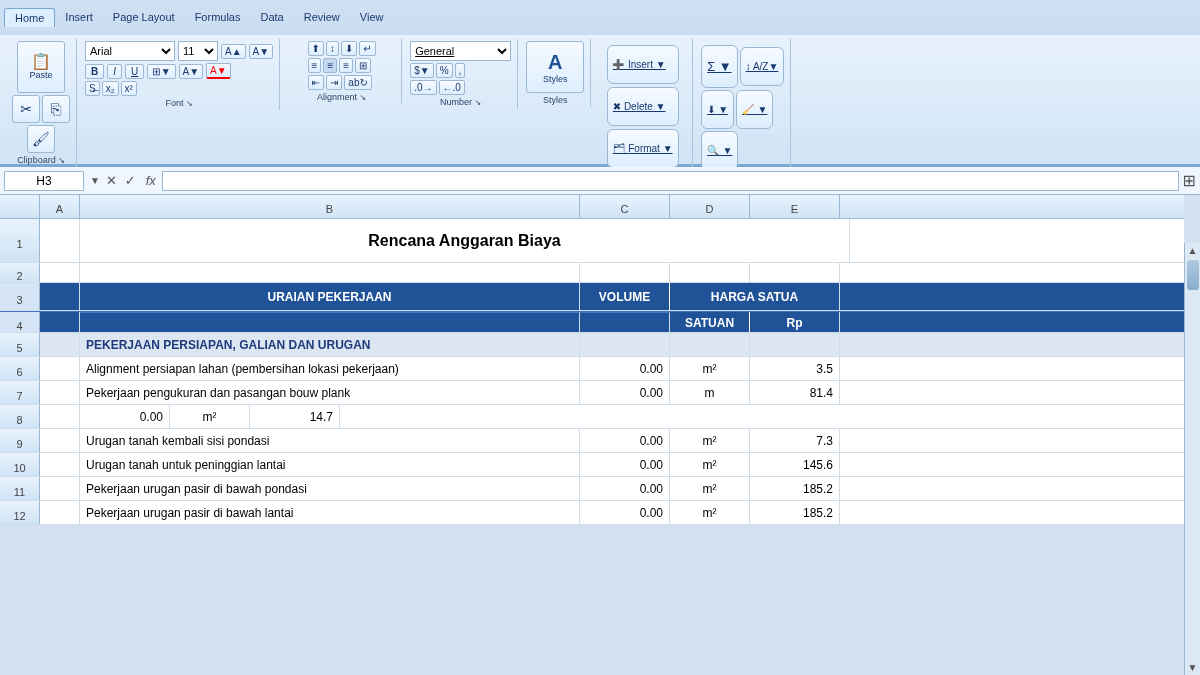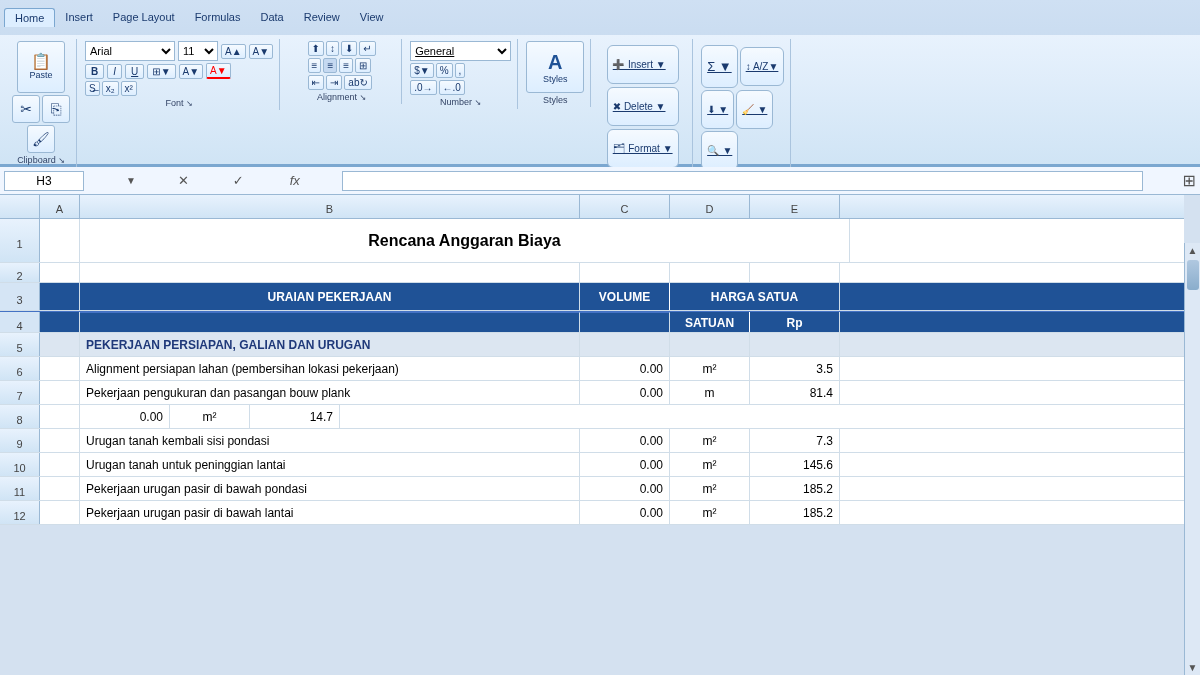--- a/index.html
+++ b/index.html
@@ -12,21 +12,21 @@
     .ribbon-tab.active { background: #ddeeff; border: 1px solid #7ba7d0; border-bottom: none; }
     .ribbon-content { background: linear-gradient(to bottom, #e8f2fd, #d0e4f5); padding: 4px 6px; display: flex; align-items: flex-start; gap: 2px; border-bottom: 1px solid #7ba7d0; }
     .ribbon-group { display: flex; flex-direction: column; align-items: center; padding: 2px 6px; border-right: 1px solid #aac4de; min-width: 50px; }
     .ribbon-group-label { font-size: 9px; color: #334466; margin-top: 2px; white-space: nowrap; }
     .ribbon-group-content { display: flex; align-items: center; gap: 2px; }
     .ribbon-btn { background: linear-gradient(to bottom, #f5faff, #ddeeff); border: 1px solid #9ab8d4; border-radius: 3px; cursor: pointer; padding: 2px 4px; font-size: 10px; color: #1a3a6e; display: flex; flex-direction: column; align-items: center; justify-content: center; min-width: 28px; min-height: 28px; }
     .ribbon-btn-large { min-width: 42px; min-height: 52px; font-size: 9px; }
     .ribbon-icon { font-size: 16px; line-height: 1; }
 
     
-    .formula-bar { display: flex; align-items: center; background: #f0f6ff; border-bottom: 1px solid #9ab8d4; padding: 2px 4px; height: 28px; gap: 36px; }
+    .formula-bar { display: flex; align-items: center; background: #f0f6ff; border-bottom: 1px solid #9ab8d4; padding: 2px 4px; height: 28px; }
     .name-box { width: 80px; border: 1px solid #9ab8d4; background: white; padding: 2px 6px; font-size: 12px; text-align: center; margin-right: 4px; }
     .formula-bar-arrow { font-size: 10px; color: #555; margin: 0 2px; cursor: pointer; }
     .formula-bar-fx { font-size: 13px; color: #555; margin: 0 6px; font-style: italic; }
     .formula-input { flex: 1; border: none; background: white; border: 1px solid #9ab8d4; padding: 2px 4px; font-size: 12px; }
     .row-num-header { width: 40px; min-width: 40px; border-right: 1px solid #9ab8d4; text-align: center; font-size: 11px; color: #444; padding: 2px 0; }
     .col-header { border-right: 1px solid #9ab8d4; text-align: center; font-size: 11px; color: #444; padding: 2px 0; cursor: pointer; }
     .spreadsheet-row { display: flex; border-bottom: 1px solid #d0dde8; }
     .row-num { width: 40px; min-width: 40px; border-right: 1px solid #9ab8d4; text-align: center; font-size: 11px; color: #444; padding: 3px 0; background: linear-gradient(to bottom, #e8f2fd, #d0e4f5); }
     .cell { border-right: 1px solid #d0dde8; padding: 3px 6px; font-size: 12px; overflow: hidden; white-space: nowrap; }
 

